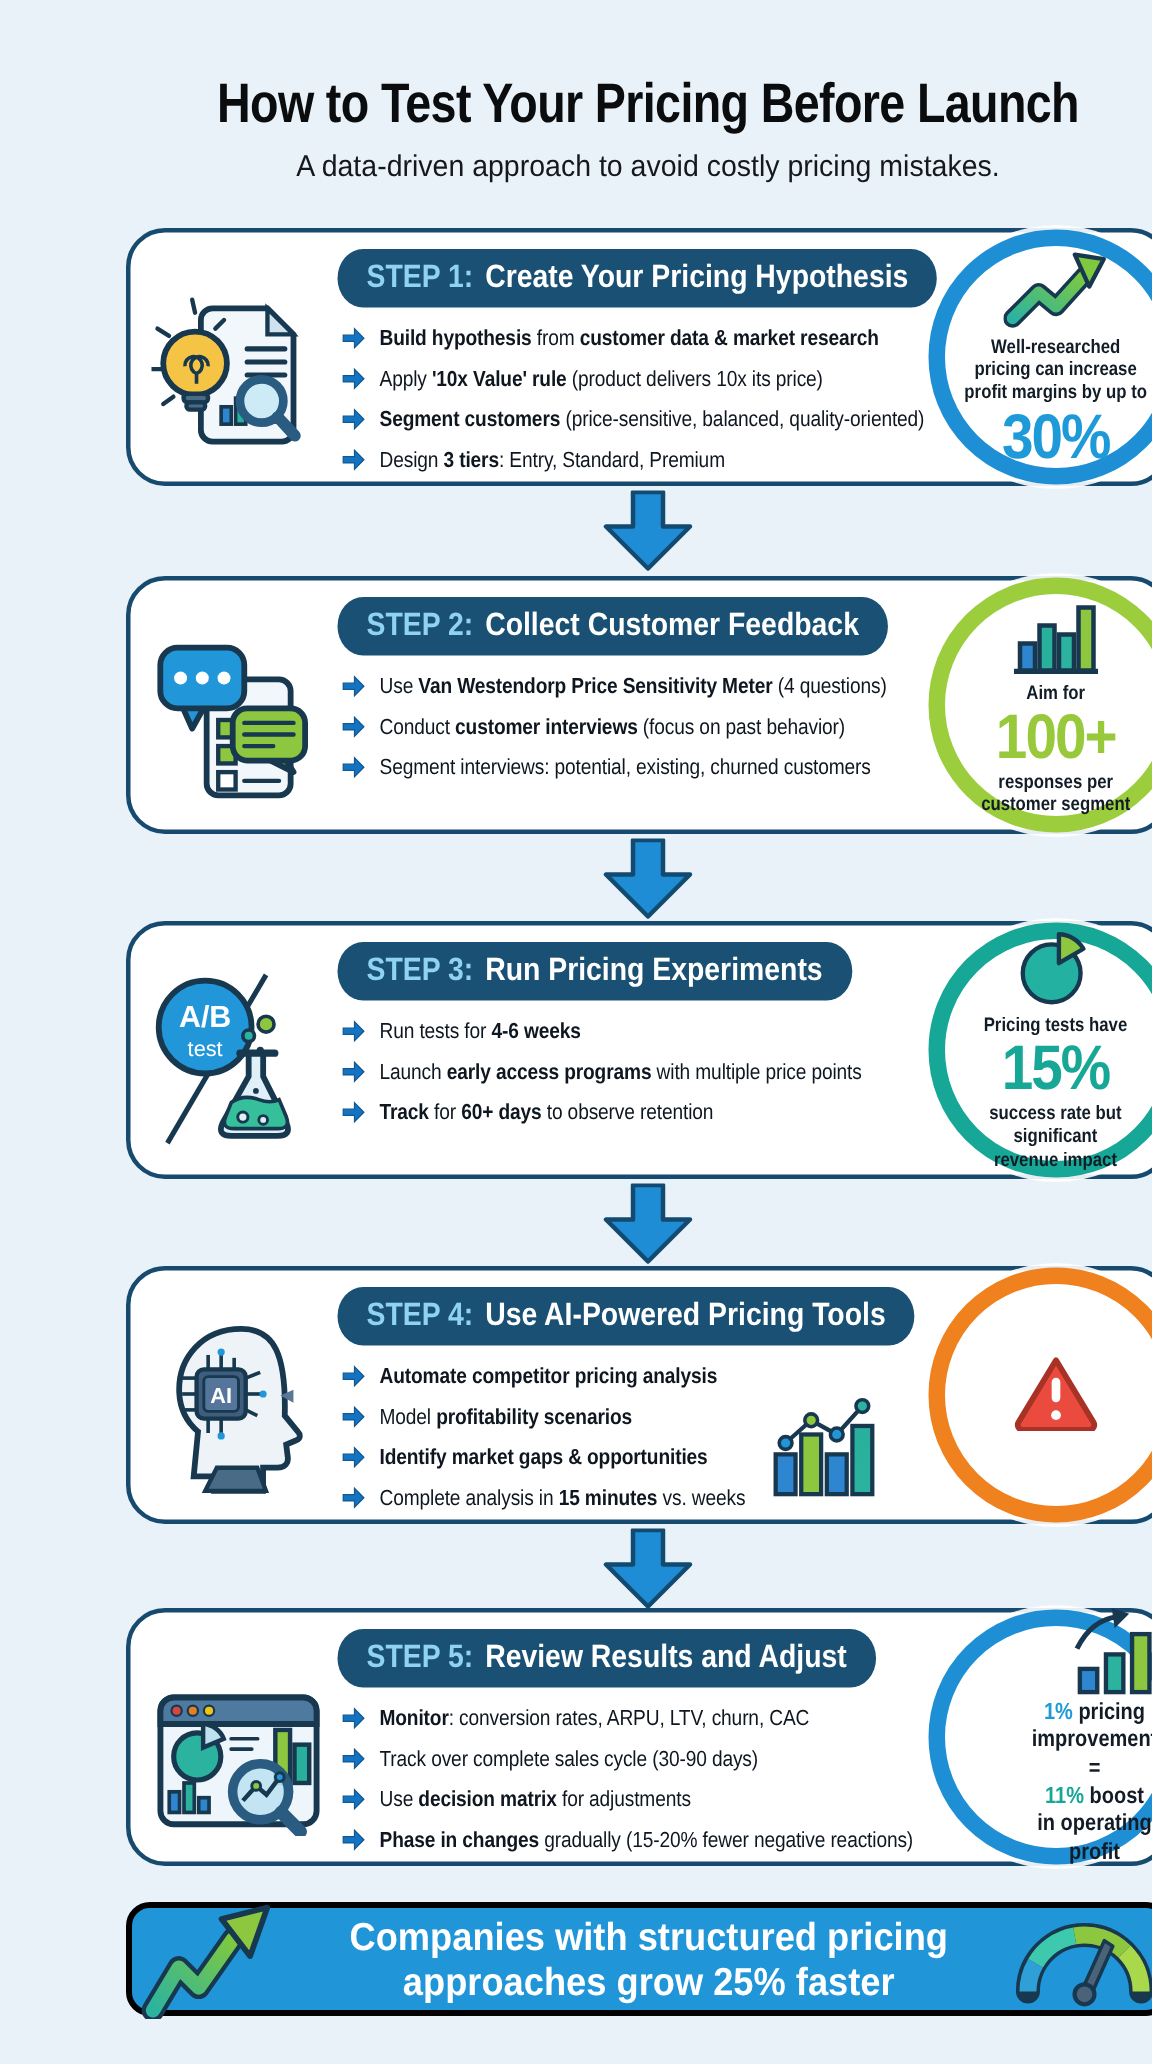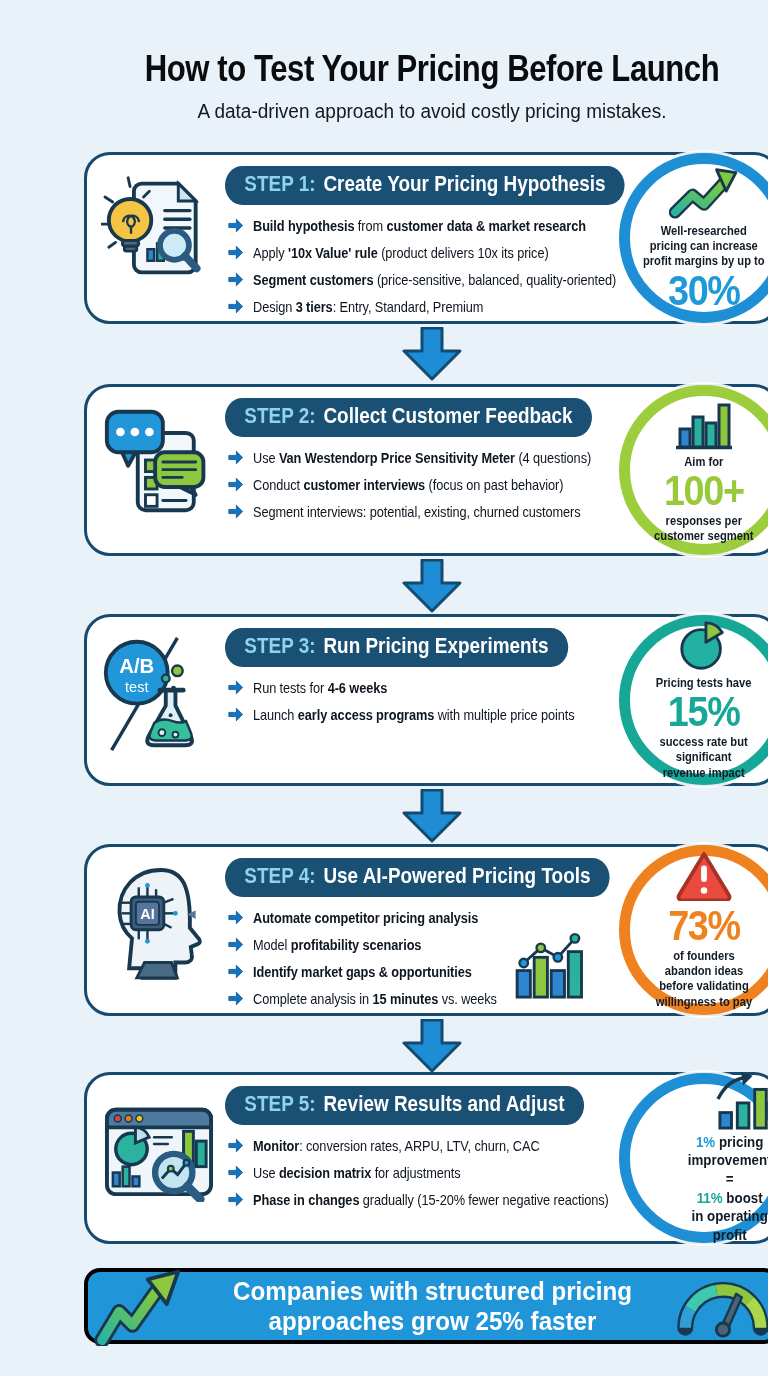--- a/index.html
+++ b/index.html
@@ -6,21 +6,21 @@
   body{width:768px;height:1376px;background:#e9f1f9;font-family:"Liberation Sans",sans-serif;overflow:hidden;}
   .page{position:relative;width:768px;height:1376px;margin-left:48px;}
   .title{position:absolute;top:48px;left:0;width:768px;margin:0;text-align:center;
          font-size:37px;font-weight:bold;color:#0b0c0e;transform:scaleX(.84);letter-spacing:-.5px;}
   .subtitle{position:absolute;top:100px;left:0;width:768px;margin:0;text-align:center;
          font-size:20px;color:#15181c;transform:scaleX(.95);}
   #flow{position:absolute;left:36px;top:0;width:696px;}
   .card{position:absolute;left:0;width:696px;height:172px;background:#fff;
         border:3px solid #164a6e;border-radius:26px;box-sizing:border-box;}
   .icon-zone{position:absolute;left:8px;top:50%;transform:translateY(-50%);width:128px;height:132px;
-        display:flex;align-items:flex-start;justify-content:center;}
+        display:flex;align-items:flex-end;justify-content:center;}
   .card-body{position:absolute;left:138px;top:11px;}
   .pill{display:inline-flex;gap:9px;background:#1a5074;border-radius:22px;padding:6px 22px 8px;
         transform:scaleX(.88);transform-origin:0 50%;white-space:nowrap;}
   .step-label{color:#8fd2f2;font-size:21.5px;font-weight:bold;}
   .step-title{color:#fff;font-size:21.5px;font-weight:bold;}
   .bullets{list-style:none;margin:13px 0 0 2px;padding:0;}
   .bullets li{display:flex;align-items:flex-start;gap:9px;margin-bottom:9px;height:18px;}
   .b-arrow{flex:0 0 auto;display:flex;}
   .bullet-text{font-size:14.5px;color:#0e1620;white-space:nowrap;display:inline-block;
         transform:scaleX(.88);transform-origin:0 50%;letter-spacing:-.1px;}
@@ -258,20 +258,28 @@
               <span class="bullet-text"><span>Run tests for </span><b>4-6 weeks</b></span>
             </li>
             <li>
               <span class="b-arrow">
                 <svg width="17" height="15" viewBox="0 0 20 18">
     <path d="M2 6.5 h9 V1.5 L18.5 9 L11 16.5 V11.5 H2 z" fill="#1474c4" stroke="#10588f" stroke-width="1"></path>
   </svg>
               </span>
               <span class="bullet-text"><span>Launch </span><b>early access programs</b><span> with multiple price points</span></span>
             </li>
+            <li>
+              <span class="b-arrow">
+                <svg width="17" height="15" viewBox="0 0 20 18">
+    <path d="M2 6.5 h9 V1.5 L18.5 9 L11 16.5 V11.5 H2 z" fill="#1474c4" stroke="#10588f" stroke-width="1"></path>
+  </svg>
+              </span>
+              <span class="bullet-text"><b>Track</b><span> for </span><b>60+ days</b><span> to observe retention</span></span>
+            </li>
           </ul>
     </div>
     <div class="badge" style="border-color: rgb(23, 167, 150);">
       <div class="badge-icon">
             <svg width="54" height="52" viewBox="0 0 56 52">
     <circle cx="25" cy="29" r="20" fill="#23b2a2" stroke="#17384f" stroke-width="3"></circle>
     <path d="M30 22 L30 2 A20 20 0 0 1 47 12 z" fill="#8dc63f" stroke="#17384f" stroke-width="3" stroke-linejoin="round"></path>
   </svg>
           </div>
       <div class="badge-lines">
@@ -353,27 +361,20 @@
             </li>
           </ul>
     </div>
     <div class="badge" style="border-color: rgb(240, 129, 31);">
       <div class="badge-icon">
             <svg width="56" height="50" viewBox="0 0 58 52">
     <path d="M29 3 L55 46 a3.5 3.5 0 0 1 -3 5.3 H6 A3.5 3.5 0 0 1 3 46 z" fill="#eb4b3f" stroke="#a93226" stroke-width="4" stroke-linejoin="round"></path>
     <rect x="26" y="15" width="6" height="17" rx="3" fill="#fff"></rect>
     <circle cx="29" cy="41" r="3.4" fill="#fff"></circle>
   </svg>
-          </div>
-      <div class="badge-lines">
-            <span class="badge-stat"><span style="color: rgb(240, 129, 31);">73%</span></span>
-            <span class="badge-line"><b>of founders</b></span>
-            <span class="badge-line"><b>abandon ideas</b></span>
-            <span class="badge-line"><b>before validating</b></span>
-            <span class="badge-line"><b>willingness to pay</b></span>
           </div>
     </div>
   <div class="extra-icon"><svg width="84" height="72" viewBox="0 0 88 76">
     <defs>
               <linearGradient id="mg1" x1="0" y1="0" x2="0" y2="1">
       <stop offset="0" stop-color="#29b09d"></stop>
                 <stop offset="1" stop-color="#2bb3a0"></stop>
               </linearGradient>
             </defs>
     <rect x="4" y="46" width="14" height="28" fill="#2e86d1" stroke="#17384f" stroke-width="3"></rect>
@@ -429,20 +430,28 @@
   </svg>
               </span>
               <span class="bullet-text"><b>Monitor</b><span>: conversion rates, ARPU, LTV, churn, CAC</span></span>
             </li>
             <li>
               <span class="b-arrow">
                 <svg width="17" height="15" viewBox="0 0 20 18">
     <path d="M2 6.5 h9 V1.5 L18.5 9 L11 16.5 V11.5 H2 z" fill="#1474c4" stroke="#10588f" stroke-width="1"></path>
   </svg>
               </span>
+              <span class="bullet-text"><span>Track over complete sales cycle (30-90 days)</span></span>
+            </li>
+            <li>
+              <span class="b-arrow">
+                <svg width="17" height="15" viewBox="0 0 20 18">
+    <path d="M2 6.5 h9 V1.5 L18.5 9 L11 16.5 V11.5 H2 z" fill="#1474c4" stroke="#10588f" stroke-width="1"></path>
+  </svg>
+              </span>
               <span class="bullet-text"><span>Use </span><b>decision matrix</b><span> for adjustments</span></span>
             </li>
             <li>
               <span class="b-arrow">
                 <svg width="17" height="15" viewBox="0 0 20 18">
     <path d="M2 6.5 h9 V1.5 L18.5 9 L11 16.5 V11.5 H2 z" fill="#1474c4" stroke="#10588f" stroke-width="1"></path>
   </svg>
               </span>
               <span class="bullet-text"><b>Phase in changes</b><span> gradually (15-20% fewer negative reactions)</span></span>
             </li>

